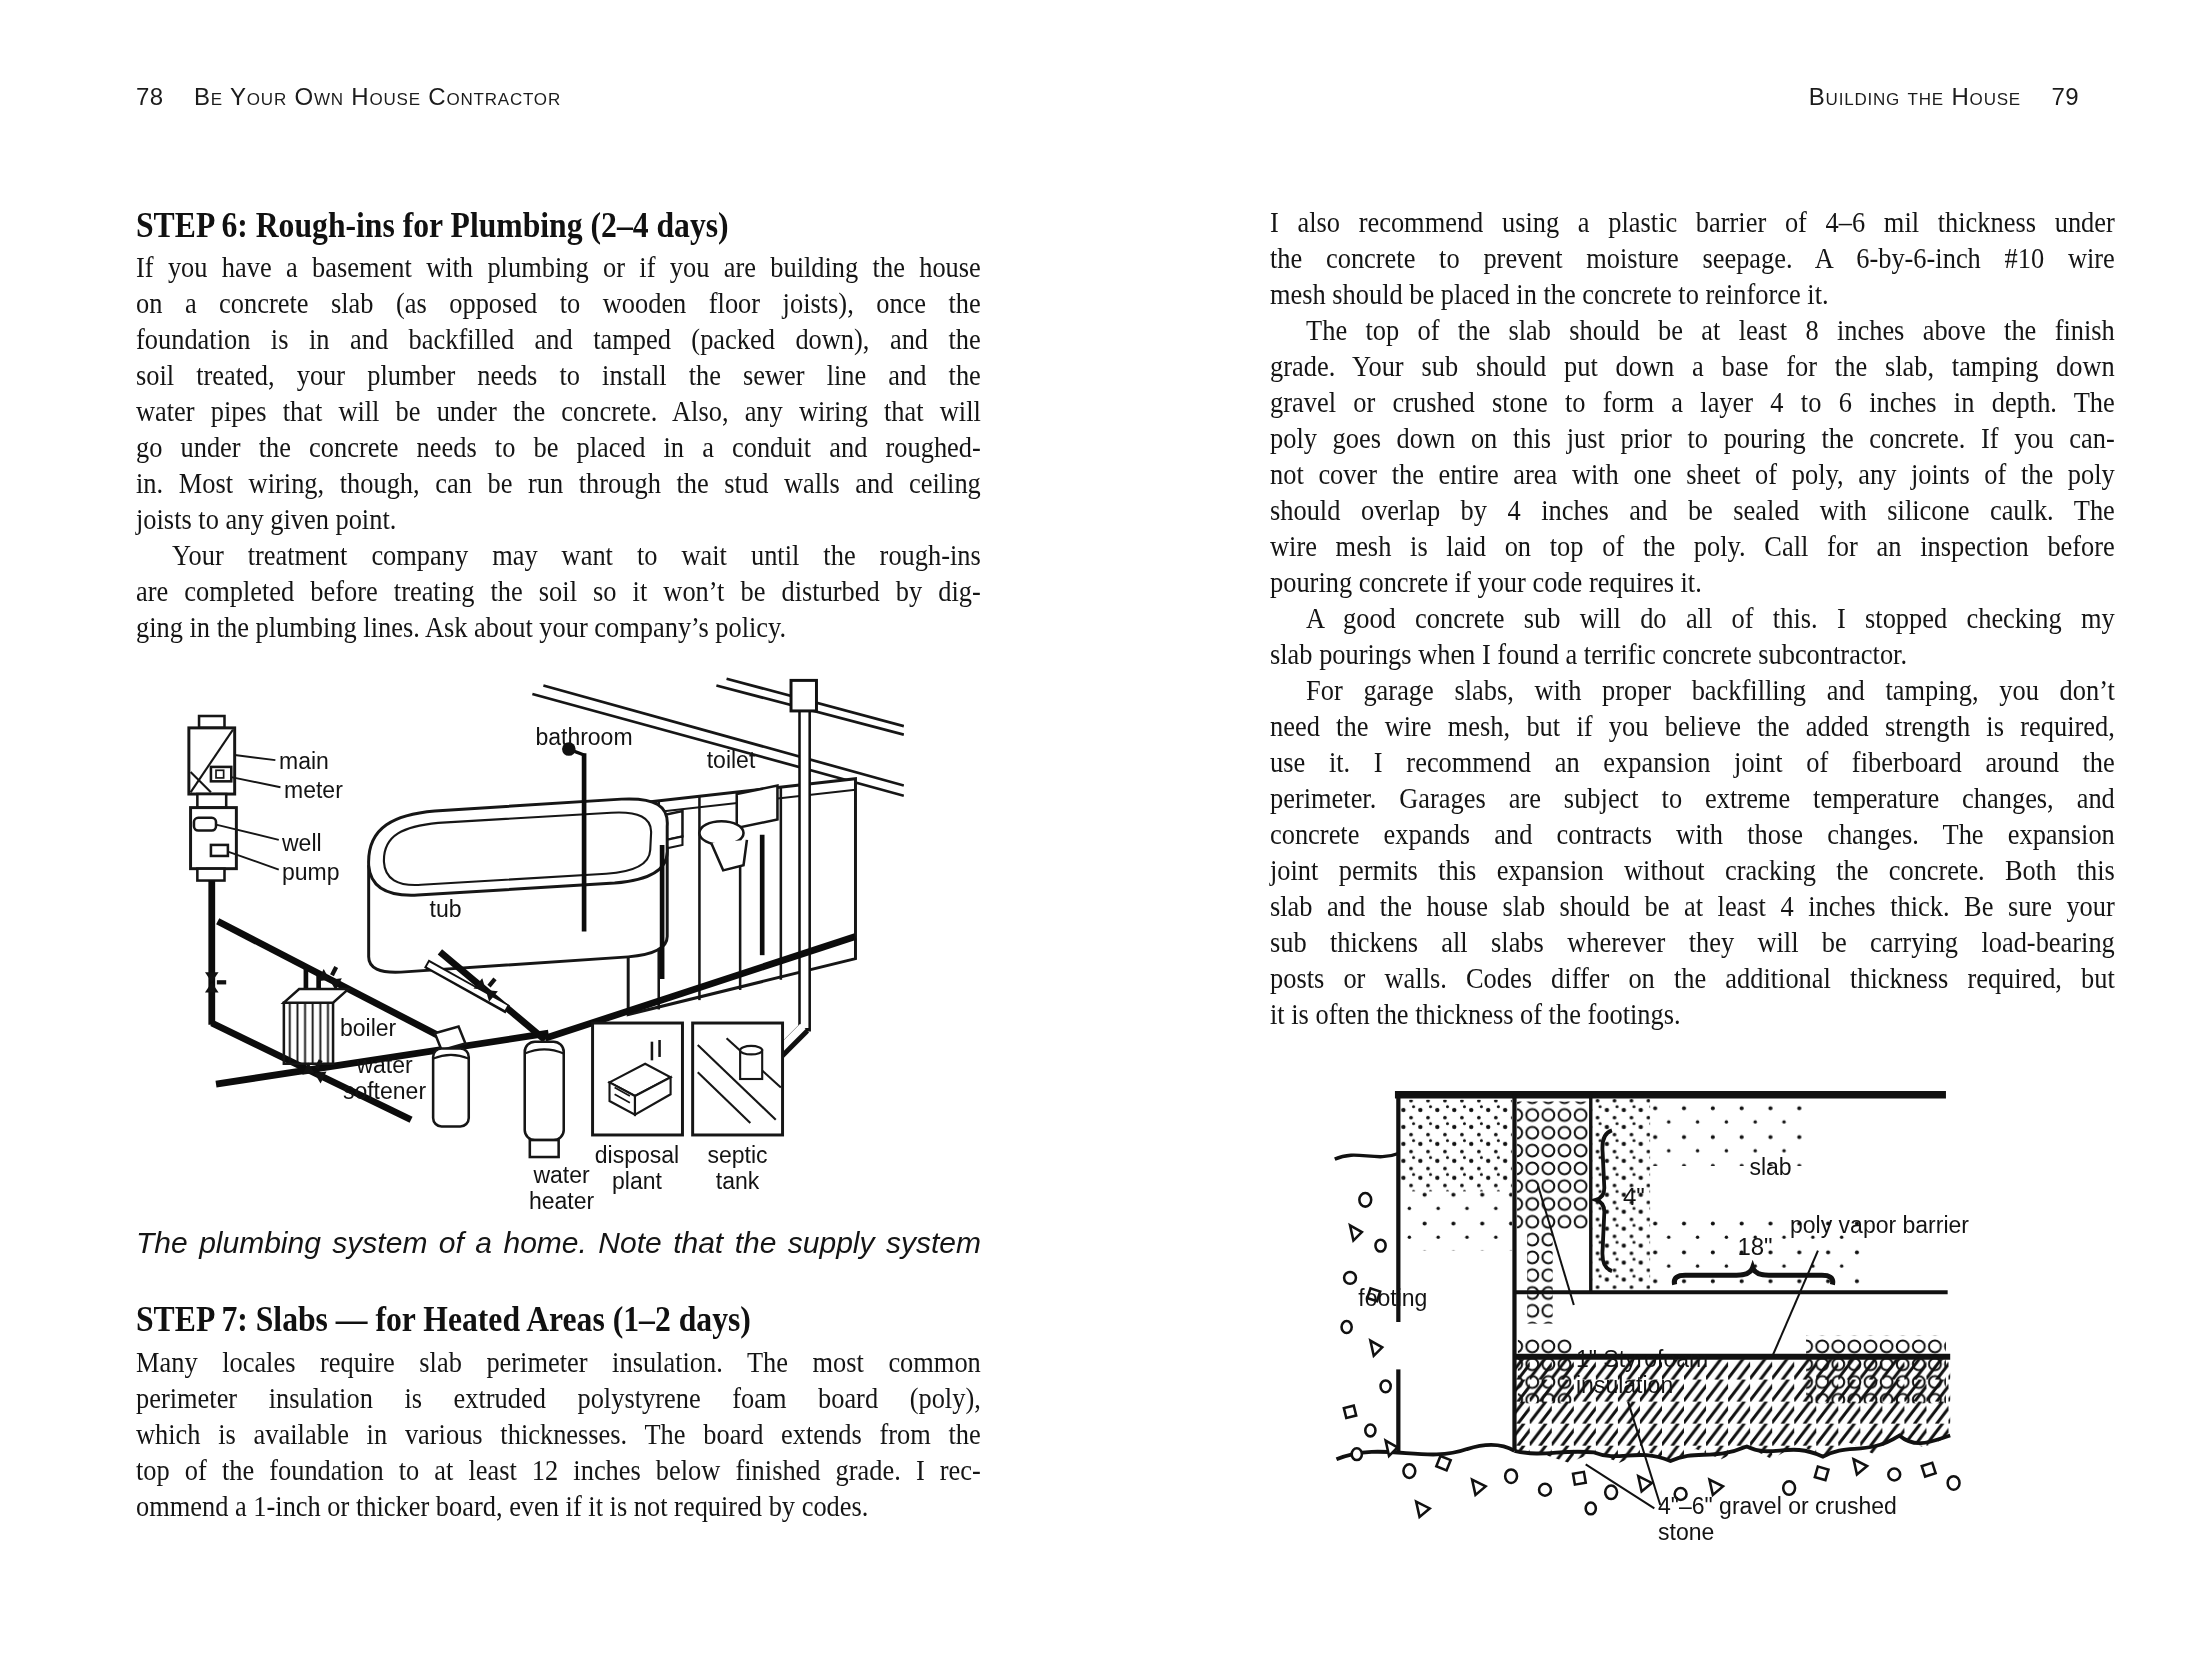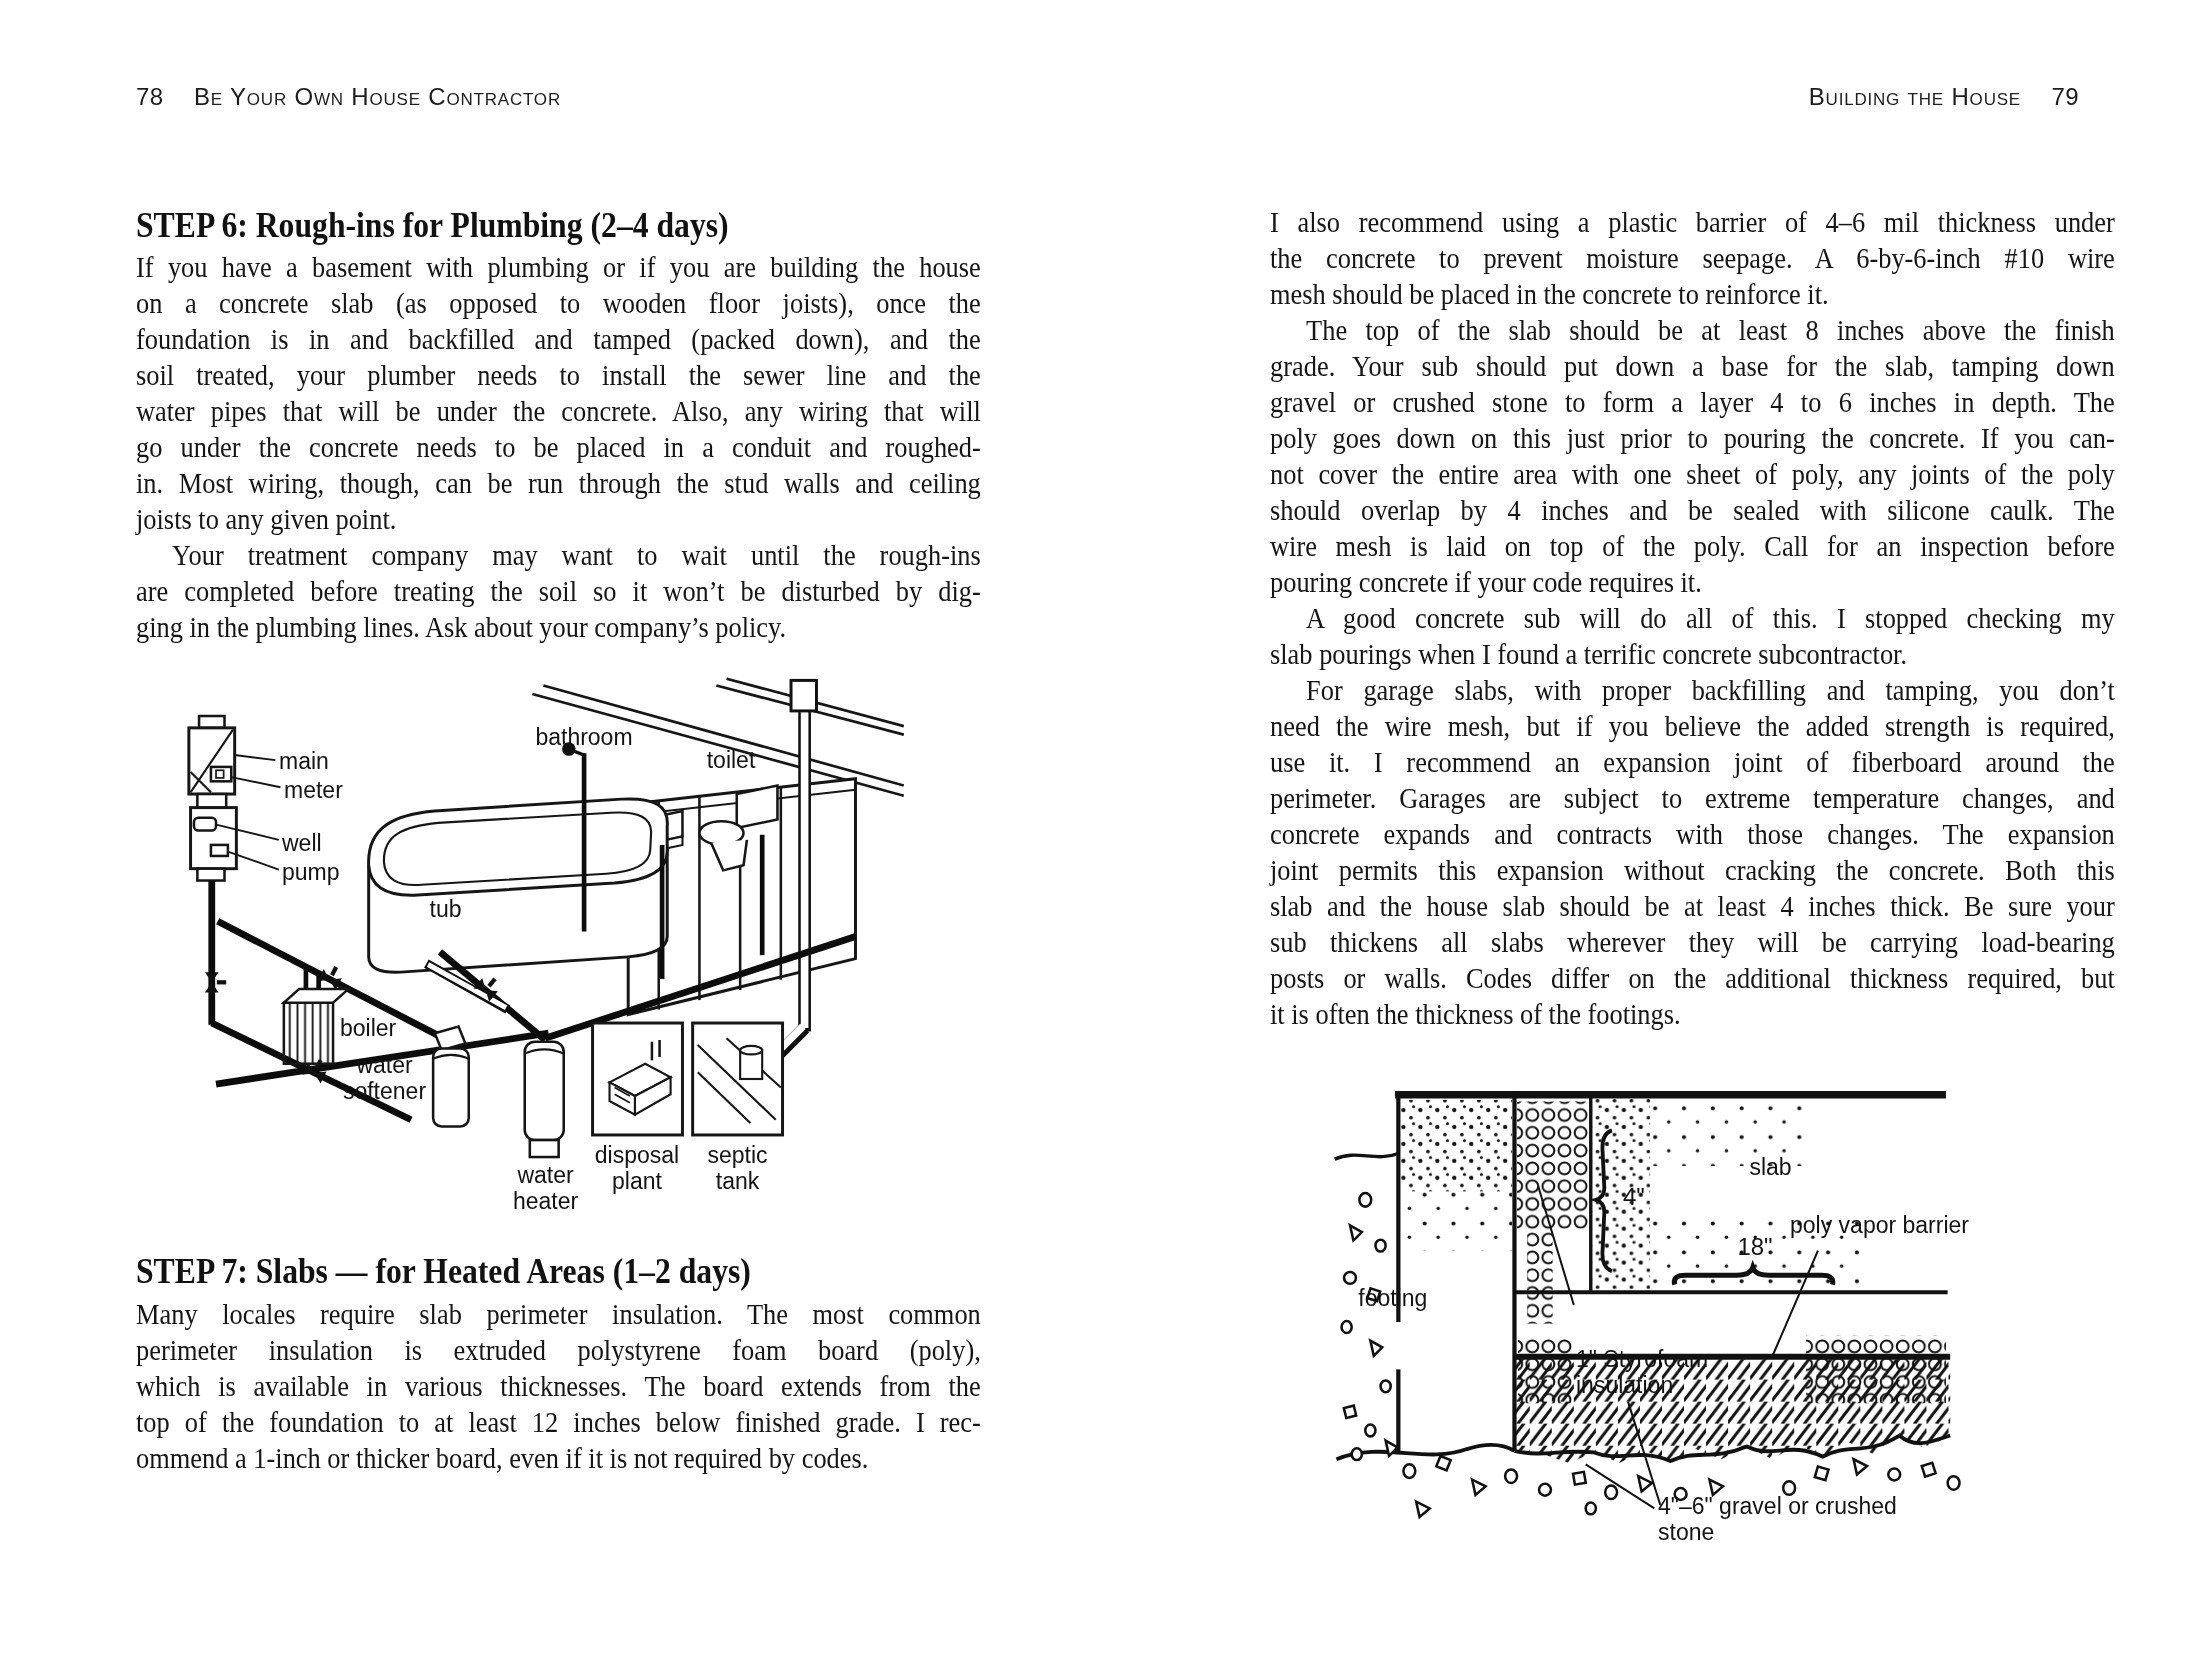--- a/index.html
+++ b/index.html
@@ -236,26 +236,27 @@
 
     <div class="flabel la" style="left:92px; top:71px;">main</div>
     <div class="flabel la" style="left:97px; top:100px;">meter</div>
     <div class="flabel la" style="left:95px; top:153px;">well</div>
     <div class="flabel la" style="left:95px; top:182px;">pump</div>
     <div class="flabel" style="left:329px; top:47px;  width:136px;">bathroom</div>
     <div class="flabel" style="left:493px; top:70px;  width:102px;">toilet</div>
     <div class="flabel" style="left:216px; top:219px; width:85px;">tub</div>
     <div class="flabel la" style="left:153px; top:338px;">boiler</div>
     <div class="flabel" style="left:153px; top:375px; width:89px;">water softener</div>
-    <div class="flabel" style="left:316px; top:485px; width:85px;">water heater</div>
+    <div class="flabel" style="left:332px; top:485px; width:85px;">water heater</div>
     <div class="flabel" style="left:400px; top:465px; width:100px;">disposal plant</div>
     <div class="flabel" style="left:502px; top:465px; width:97px;">septic tank</div>
   </div>
 
   <div class="caption caption1 para">
+      <div class="line">The plumbing system of a home. Note that the supply system</div>
     </div>
 
   <div class="condense">
     <h2 class="step second">STEP 7: Slabs — for Heated Areas (1–2 days)</h2>
     <div class="para">
         <div class="line">Many locales require slab perimeter insulation. The most common</div>
         <div class="line">perimeter insulation is extruded polystyrene foam board (poly),</div>
         <div class="line">which is available in various thicknesses. The board extends from the</div>
         <div class="line">top of the foundation to at least 12 inches below finished grade. I rec-</div>
         <div class="line line-last">ommend a 1-inch or thicker board, even if it is not required by codes.</div>

